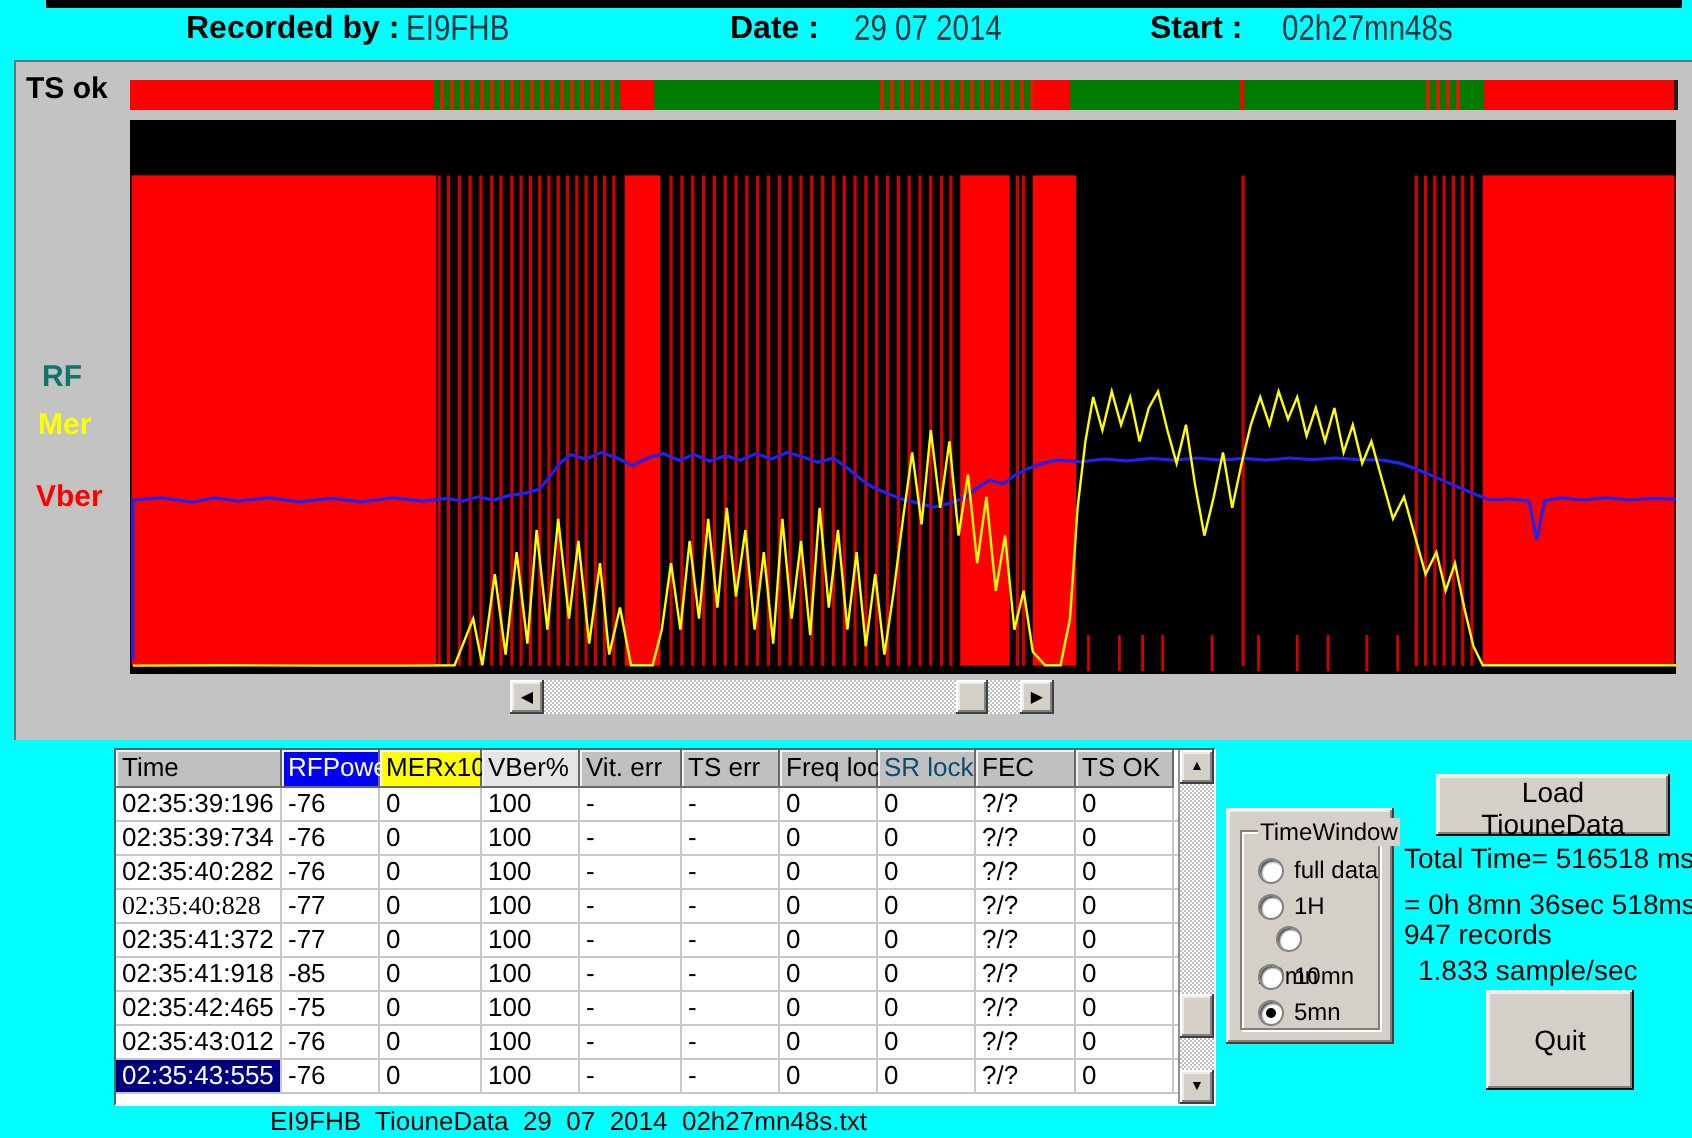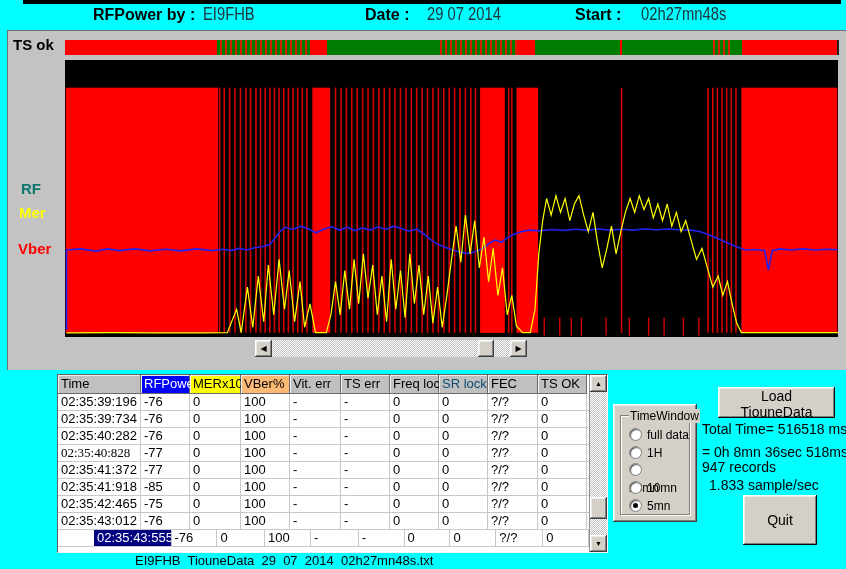--- a/index.html
+++ b/index.html
@@ -34,52 +34,52 @@
                   box-shadow:inset -1px -1px #404040,inset 1px 1px #fff,inset -2px -2px #808080,inset 2px 2px #ececec;}
   
   #grid{left:57px;top:374px;width:549px;height:177px;background:#fff;border:1px solid #606060;border-right-color:#f5f5f5;border-bottom-color:#f5f5f5;display:flex;}
   #grid-main{flex:1;overflow:hidden;}
   .hrow{display:flex;height:19px;}
   .hcell{box-sizing:border-box;height:19px;font-size:13px;color:#000;background:#c0c0c0;
          box-shadow:inset -1px -1px #6a6a6a,inset 1px 1px #f2f2f2;padding:1px 0 0 3px;white-space:nowrap;overflow:hidden;}
   .row{display:flex;height:17px;border-bottom:1px solid #c8c8c8;box-sizing:border-box;}
   .cell{box-sizing:border-box;font-size:13px;color:#000;padding:0 0 0 3px;border-right:1px solid #c8c8c8;
         white-space:nowrap;overflow:hidden;line-height:16px;}
-  .cell.sel{background:#000080;color:#fff;margin-left:36px;}
+  .cell.sel{background:#000080;color:#fff;}
   #vscroll{width:17px;background:#fff;display:flex;flex-direction:column;border-left:1px solid #909090;}
   #vscroll .arrow{width:17px;height:17px;flex:none;}
   #vscroll .track{position:relative;flex:1;}
   #vscroll .thumb{position:absolute;left:0;top:105px;width:17px;height:22px;background:#d4d0c8;
                   box-shadow:inset -1px -1px #404040,inset 1px 1px #fff,inset -2px -2px #808080,inset 2px 2px #ececec;}
   
   .w-btn{background:#d4d0c8;box-shadow:inset -1px -1px #0a0a0a,inset 1px 1px #fff,inset -2px -2px #808080,inset 2px 2px #ececec;
          border:none;font-family:"Liberation Sans",sans-serif;font-size:14px;color:#000;cursor:default;}
   #load-btn{left:718px;top:387px;width:117px;height:31px;}
   #quit-btn{left:743px;top:495px;width:74px;height:50px;}
   .stat{color:#000;font-size:14px;white-space:nowrap;}
   #tw-box{left:613px;top:404px;width:84px;height:118px;background:#d4d0c8;
           box-shadow:inset -1px -1px #404040,inset 1px 1px #fff,inset -2px -2px #808080,inset 2px 2px #ececec;}
   #tw-frame{position:absolute;left:7px;top:11px;width:68px;height:98px;border:1px solid #808080;
             box-shadow:1px 1px 0 #fff,inset 1px 1px 0 #fff;}
   #tw-legend{position:absolute;left:8px;top:-7px;background:#d4d0c8;font-size:12px;padding:0 1px;color:#000;}
-  .radio-row{position:absolute;left:8px;display:flex;gap:5px;height:14px;}
+  .radio-row{position:absolute;left:8px;display:flex;align-items:center;gap:5px;height:14px;}
   .radio-circle{width:11px;height:11px;border-radius:50%;background:#fff;flex:none;
                 border:1px solid #808080;box-shadow:inset 1px 1px 1px #555;position:relative;}
   .radio-circle.checked::after{content:"";position:absolute;left:3px;top:3px;width:5px;height:5px;border-radius:50%;background:#000;}
   .radio-label{font-size:12px;color:#000;white-space:nowrap;}
   #statusbar{left:135px;top:553px;font-size:13px;color:#000;white-space:pre;}
 </style>
 </head>
 <body>
 
 <div id="screen">
 
   <div id="topbar" class="abs"></div>
 
-  <span class="abs hdr-label" style="left:93px;top:6px;">RFPower by :</span>
+  <span class="abs hdr-label" style="left:93px;top:6px;">Recorded by :</span>
   <span class="abs hdr-val" style="left:203px;top:4px;">EI9FHB</span>
   <span class="abs hdr-label" style="left:365px;top:6px;">Date :</span>
   <span class="abs hdr-val" style="left:427px;top:4px;">29 07 2014</span>
   <span class="abs hdr-label" style="left:575px;top:6px;">Start :</span>
   <span class="abs hdr-val" style="left:641px;top:4px;">02h27mn48s</span>
 
   <div id="panel" class="abs"></div>
 
   <span id="tsok" class="abs">TS ok</span>
   <div id="strip" class="abs">
@@ -186,21 +186,21 @@
     </div>
     <div class="sb-btn arrow">▶</div>
   </div>
 
   <div id="grid" class="abs">
     <div id="grid-main">
       <div class="hrow" id="grid-header">
           <div class="hcell" style="width: 83px; background: rgb(192, 192, 192); color: rgb(0, 0, 0);">Time</div>
           <div class="hcell" style="width: 49px; background: rgb(0, 0, 255); color: rgb(255, 255, 255);">RFPower</div>
           <div class="hcell" style="width: 51px; background: rgb(255, 255, 0); color: #000000;">MERx10</div>
-          <div class="hcell" style="width: 49px; background: #fdba74; color: rgb(0, 0, 0);">VBer%</div>
+          <div class="hcell" style="width: 49px; background: #e5e5e5; color: rgb(0, 0, 0);">VBer%</div>
           <div class="hcell" style="width: 51px; background: rgb(192, 192, 192); color: rgb(0, 0, 0);">Vit. err</div>
           <div class="hcell" style="width: 49px; background: rgb(192, 192, 192); color: rgb(0, 0, 0);">TS err</div>
           <div class="hcell" style="width: 49px; background: rgb(192, 192, 192); color: rgb(0, 0, 0);">Freq lock</div>
           <div class="hcell" style="width: 49px; background: rgb(192, 192, 192); color: #0c4a6e;">SR lock</div>
           <div class="hcell" style="width: 50px; background: rgb(192, 192, 192); color: rgb(0, 0, 0);">FEC</div>
           <div class="hcell" style="width: 49px; background: rgb(192, 192, 192); color: rgb(0, 0, 0);">TS OK</div>
         </div>
       <div id="grid-rows">
           <div class="row">
             <div class="cell" style="width: 83px;">02:35:39:196</div>

